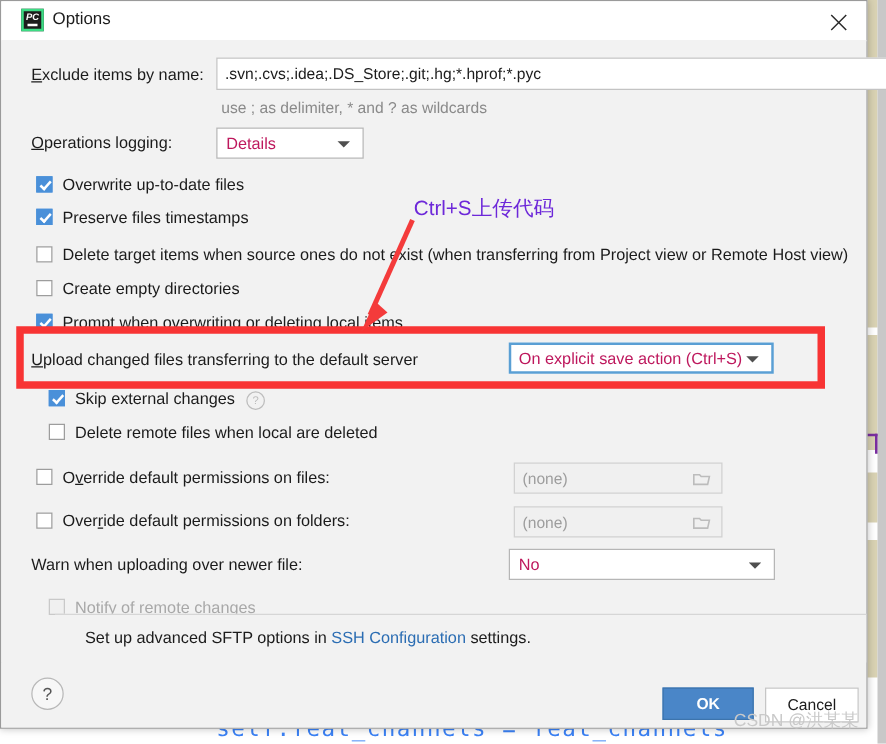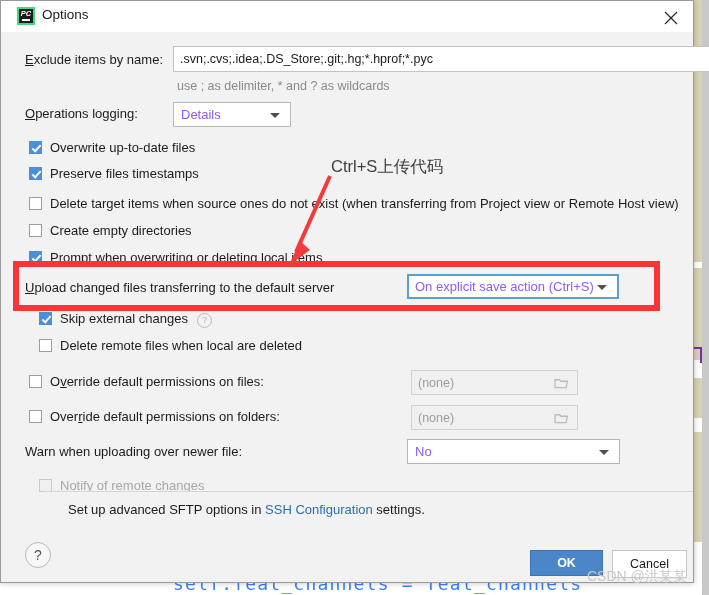--- a/index.html
+++ b/index.html
@@ -155,21 +155,21 @@
     height: 12px;
   }
 
   
   .combo {
     position: absolute;
     background: #ffffff;
     border: 1px solid #b6b6b6;
     box-sizing: border-box;
     font-size: 13px;
-    color: #8b5cf6;
+    color: #be185d;
     line-height: 23px;
     padding-left: 7px;
     white-space: nowrap;
     overflow: hidden;
   }
   .combo.focused {
     border: 2px solid #5a9fd4;
     line-height: 21px;
     padding-left: 6px;
   }
@@ -330,21 +330,21 @@
     width: 647px;
     height: 50px;
     border: 6px solid #f83434;
     box-sizing: border-box;
   }
   #annotation-text {
     position: absolute;
     left: 331px;
     top: 156px;
     font-size: 16.5px;
-    color: #404040;
+    color: #6d28d9;
     white-space: nowrap;
     font-family: "Liberation Sans", sans-serif;
   }
   #watermark {
     position: absolute;
     left: 587px;
     top: 568px;
     font-size: 14px;
     color: #c9c9c9;
     white-space: nowrap;

